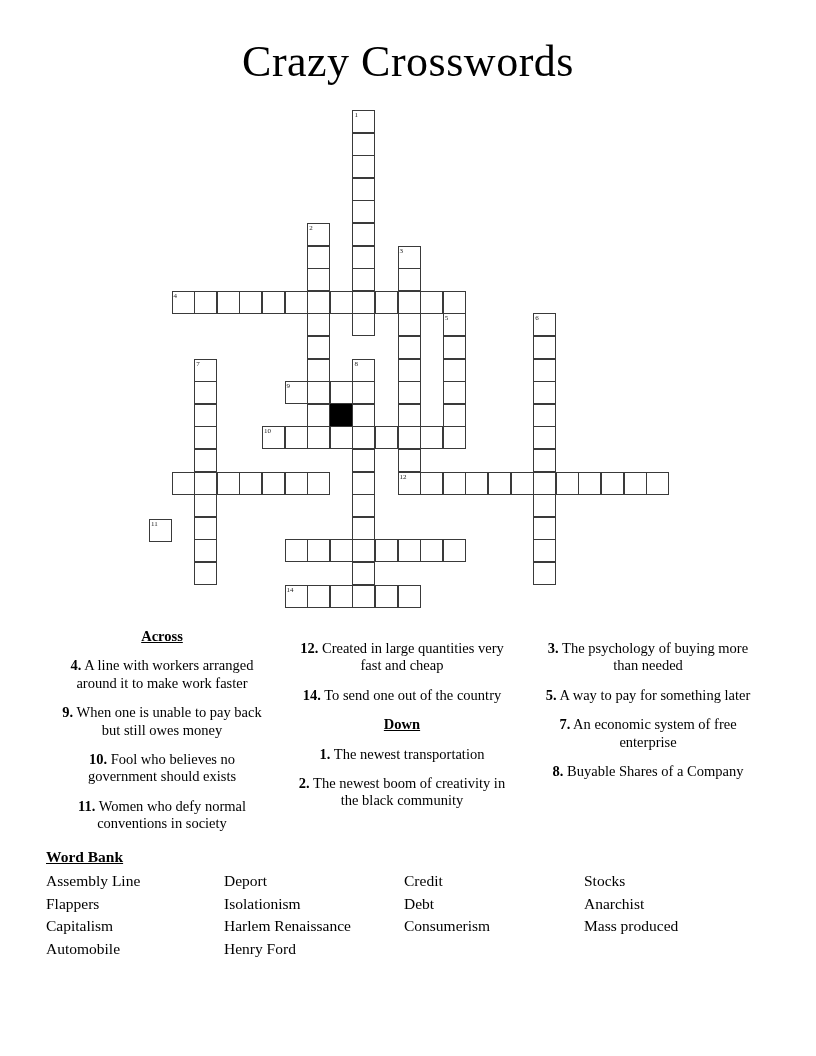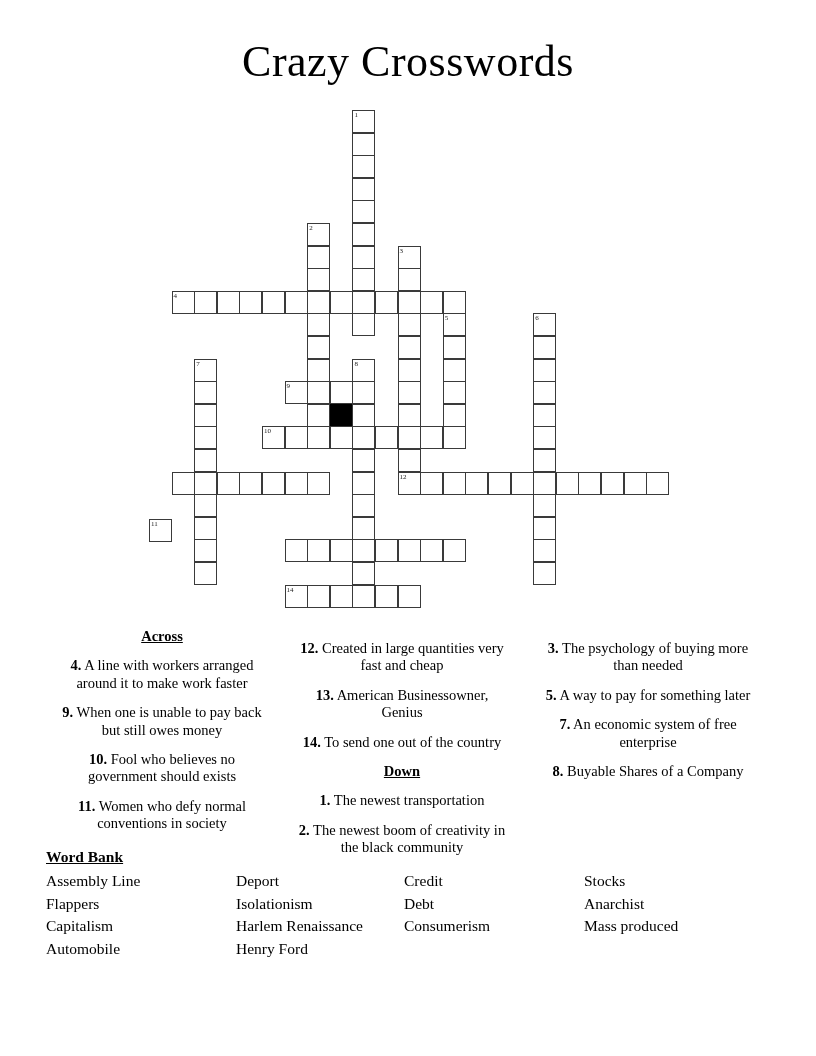--- a/index.html
+++ b/index.html
@@ -61,21 +61,21 @@
     font-family:"Liberation Serif", serif;
   }
   .wb-head{
     font-weight:bold;text-decoration:underline;font-size:15.5px;
     display:block;margin-bottom:2px;
   }
   .wb-grid{position:relative;width:730px;}
   .wb-row{position:relative;height:22.4px;}
   .wb-cell{position:absolute;top:0;white-space:nowrap;}
   .wb-cell.k0{left:0px;}
-  .wb-cell.k1{left:190px;}
+  .wb-cell.k1{left:178px;}
   .wb-cell.k2{left:358px;}
   .wb-cell.k3{left:538px;}
 </style>
 </head>
 <body>
 
 <div class="page">
 
   <div class="title">Crazy Crosswords</div>
 
@@ -231,21 +231,20 @@
   <div class="clues">
     <div class="clue-col c1" id="clue-col-1">
         <span class="clue-head">Across</span>
         <span class="clue"><b>4.</b> A line with workers arranged around it to make work faster</span>
         <span class="clue"><b>9.</b> When one is unable to pay back but still owes money</span>
         <span class="clue"><b>10.</b> Fool who believes no government should exists</span>
         <span class="clue"><b>11.</b> Women who defy normal conventions in society</span>
       </div>
     <div class="clue-col c2" id="clue-col-2">
         <span class="clue"><b>12.</b> Created in large quantities very fast and cheap</span>
-        <span class="clue"><b>13.</b> American Businessowner, Genius</span>
         <span class="clue"><b>14.</b> To send one out of the country</span>
         <span class="clue-head">Down</span>
         <span class="clue"><b>1.</b> The newest transportation</span>
         <span class="clue"><b>2.</b> The newest boom of creativity in the black community</span>
       </div>
     <div class="clue-col c3" id="clue-col-3">
         <span class="clue"><b>3.</b> The psychology of buying more than needed</span>
         <span class="clue"><b>5.</b> A way to pay for something later</span>
         <span class="clue"><b>7.</b> An economic system of free enterprise</span>
         <span class="clue"><b>8.</b> Buyable Shares of a Company</span>

